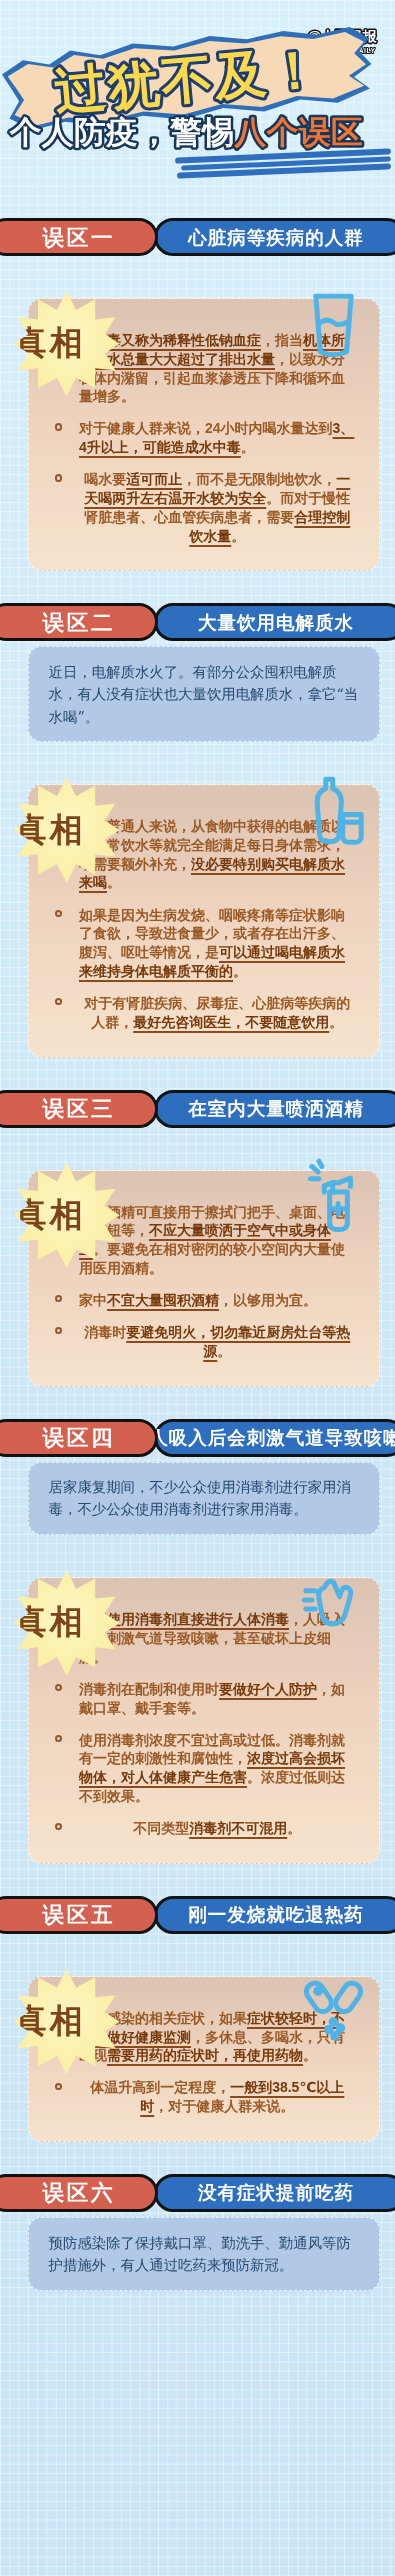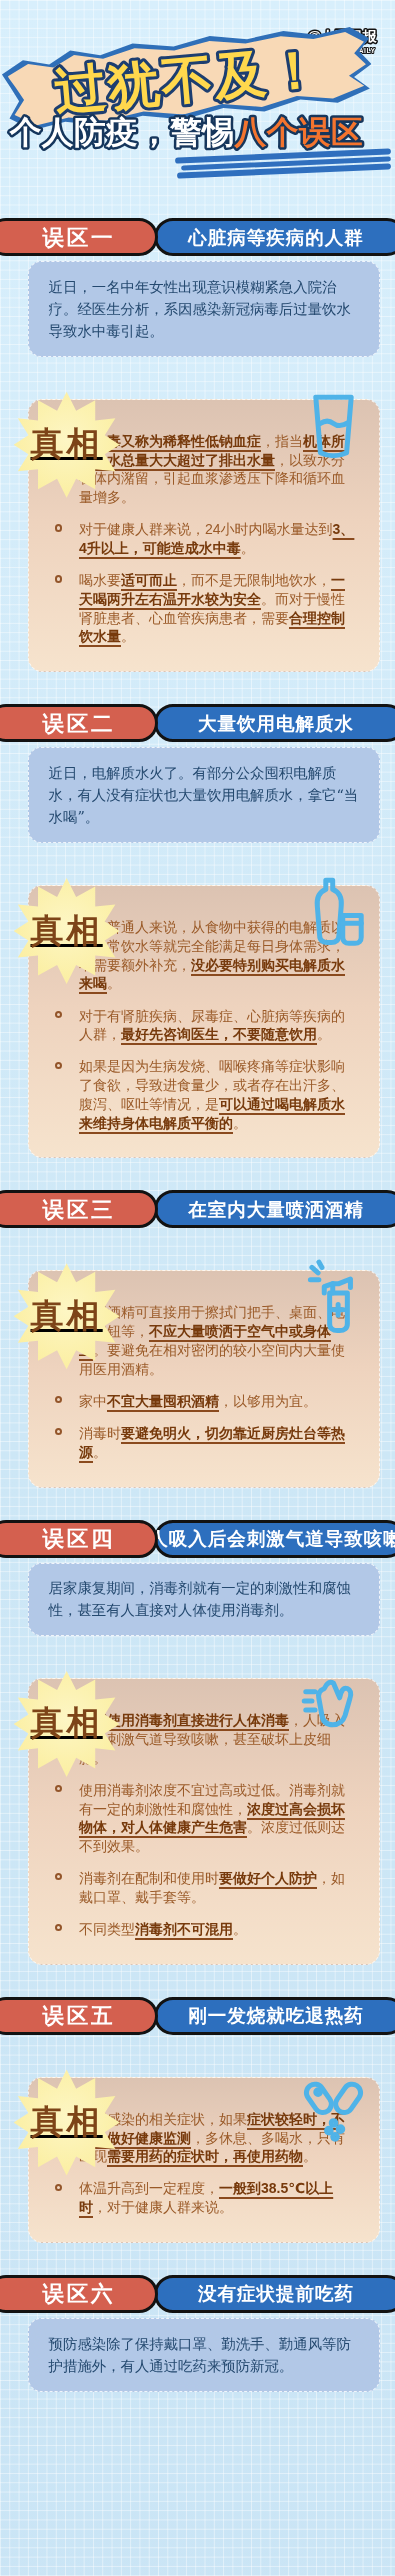--- a/index.html
+++ b/index.html
@@ -59,42 +59,42 @@
   .intro-box p{
     margin:0;font-family:"DejaVu Serif","Liberation Serif",serif;
     font-size:14.4px;line-height:1.55;color:#24496f;
   }
 
   .truth{position:relative;margin:12.4px 15.5px 0 28px;}
   .truth-badge{
     position:absolute;left:-14.4px;top:-7.2px;width:106px;height:106px;z-index:3;
     background:radial-gradient(circle at 50% 45%,#fdf6c4 0%,#fbefa4 70%);
     clip-path:polygon(50% 0%,59% 18%,77% 8%,77% 27%,96% 25%,86% 41%,100% 50%,86% 59%,96% 75%,77% 73%,77% 92%,59% 82%,50% 100%,41% 82%,23% 92%,23% 73%,4% 75%,14% 59%,0% 50%,14% 41%,4% 25%,23% 27%,23% 8%,41% 18%);
-    display:flex;align-items:center;justify-content:center;text-decoration:underline;
+    display:flex;align-items:center;
   }
   .truth-badge span{font-size:33px;font-weight:900;color:#7d4418;letter-spacing:3.1px;}
   .truth-icon{position:absolute;right:7.2px;top:-11.3px;width:77px;height:77px;z-index:3;}
   .truth-icon svg{width:100%;height:100%;}
   .truth-box{
     position:relative;margin-top:42px;border-radius:14.4px;
     background:linear-gradient(180deg,#dcc3b2 0%,#eed3be 45%,#f6e3cd 100%);
     border:1.5px dashed rgba(255,255,255,.75);
     padding:32px 23px 25px 23px;
   }
   ul.bullets{list-style:none;margin:0;padding:0;}
   ul.bullets li{
     position:relative;padding-left:27px;margin-bottom:13.4px;
     font-size:14px;line-height:1.34;color:#9a5a28;font-weight:700;
   }
-  ul.bullets li:last-child{margin-bottom:0;}
+  ul.bullets li:last-child{margin-bottom:0;text-align:center;}
   .marker{
     position:absolute;left:3.1px;top:4.1px;width:7.2px;height:7.2px;
     border:2.6px solid #93552a;border-radius:50%;
   }
-  .seg{font-weight:400;}
+  .seg{font-weight:700;}
   .seg.e{
     font-weight:900;color:#773a0c;
     text-decoration:underline;text-decoration-color:#8a4a1e;
     text-decoration-thickness:1.5px;text-underline-offset:3.6px;
   }
   .icn{stroke:#4fb3e8;stroke-width:6.5;fill:none;stroke-linecap:round;stroke-linejoin:round;}
 </style>
 </head>
 <body>
 
@@ -125,23 +125,20 @@
 <div id="content">
     <div class="section">
     <div class="sec-header">
       <div class="badge-pill">
           <span>误区一</span>
         </div>
       <div class="title-pill">
           <span>心脏病等疾病的人群</span>
         </div>
     </div>
-    <div class="intro-box">
-      <p>近日，一名中年女性出现意识模糊紧急入院治疗。经医生分析，系因感染新冠病毒后过量饮水导致水中毒引起。</p>
-    </div>
     <div class="truth">
       <div class="truth-badge">
         <span>真相</span>
       </div>
       <div class="truth-icon"><svg viewBox="0 0 100 100">
             <g class="icn">
     <path d="M27 12 H73 L67 84 Q50 92 33 84 Z"></path>
     <path d="M33 46 Q42 40 50 46 T69 45"></path>
   </g>
           </svg></div>
@@ -173,22 +170,22 @@
       <div class="truth-icon"><svg viewBox="0 0 100 100">
             <g class="icn">
     <path d="M40 8 h9 v12 c10 4 12 12 11 22 l-3 38 c0 6 -4 9 -10 9 h-5 c-6 0 -10 -3 -10 -9 l-3 -38 c-1 -10 1 -18 11 -22 z"></path>
     <path d="M62 54 h24 v28 c0 5 -3 8 -8 8 h-8 c-5 0 -8 -3 -8 -8 z"></path>
     <path d="M62 64 h24"></path>
   </g>
           </svg></div>
       <div class="truth-box">
         <ul class="bullets">
             <li><span class="marker"></span><span class="seg">对于普通人来说，从食物中获得的电解质以及日常饮水等就完全能满足每日身体需求，不需要额外补充，</span><span class="seg e">没必要特别购买电解质水来喝</span><span class="seg">。</span></li>
+            <li><span class="marker"></span><span class="seg">如果是因为生病发烧、咽喉疼痛等症状影响了食欲，导致进食量少，或者存在出汗多、腹泻、呕吐等情况，是</span><span class="seg e">可以通过喝电解质水来维持身体电解质平衡的</span><span class="seg">。</span></li>
             <li><span class="marker"></span><span class="seg">对于有肾脏疾病、尿毒症、心脏病等疾病的人群，</span><span class="seg e">最好先咨询医生，不要随意饮用</span><span class="seg">。</span></li>
-            <li><span class="marker"></span><span class="seg">如果是因为生病发烧、咽喉疼痛等症状影响了食欲，导致进食量少，或者存在出汗多、腹泻、呕吐等情况，是</span><span class="seg e">可以通过喝电解质水来维持身体电解质平衡的</span><span class="seg">。</span></li>
           </ul>
       </div>
     </div>
   </div>
     <div class="section">
     <div class="sec-header">
       <div class="badge-pill">
           <span>误区三</span>
         </div>
       <div class="title-pill">
@@ -220,37 +217,37 @@
     <div class="section">
     <div class="sec-header">
       <div class="badge-pill">
           <span>误区四</span>
         </div>
       <div class="title-pill">
           <span>人吸入后会刺激气道导致咳嗽</span>
         </div>
     </div>
     <div class="intro-box">
-      <p>居家康复期间，消毒剂就有一定的刺激性和腐蚀性，甚至有人直接对人体使用消毒剂。</p>
+      <p>居家康复期间，不少公众使用消毒剂进行家用消毒，不少公众使用消毒剂进行家用消毒。</p>
     </div>
     <div class="truth">
       <div class="truth-badge">
         <span>真相</span>
       </div>
       <div class="truth-icon"><svg viewBox="0 0 100 100">
             <g class="icn">
     <path d="M38 28 q5 -11 12 -7 l8 19 q3 -15 10 -12 q7 3 3 14 l-6 21 q-4 12 -16 12 q-12 0 -14 -12 l-4 -22 q-2 -10 7 -13 z"></path>
     <path d="M14 32 h12 M12 44 h10 M14 56 h12"></path>
   </g>
           </svg></div>
       <div class="truth-box">
         <ul class="bullets">
             <li><span class="marker"></span><span class="seg e">不能使用消毒剂直接进行人体消毒</span><span class="seg">，人吸入后会刺激气道导致咳嗽，甚至破坏上皮细胞。</span></li>
+            <li><span class="marker"></span><span class="seg">消毒剂在配制和使用时</span><span class="seg e">要做好个人防护</span><span class="seg">，如戴口罩、戴手套等。</span></li>
             <li><span class="marker"></span><span class="seg">使用消毒剂浓度不宜过高或过低。消毒剂就有一定的刺激性和腐蚀性，</span><span class="seg e">浓度过高会损坏物体，对人体健康产生危害</span><span class="seg">。浓度过低则达不到效果。</span></li>
-            <li><span class="marker"></span><span class="seg">消毒剂在配制和使用时</span><span class="seg e">要做好个人防护</span><span class="seg">，如戴口罩、戴手套等。</span></li>
             <li><span class="marker"></span><span class="seg">不同类型</span><span class="seg e">消毒剂不可混用</span><span class="seg">。</span></li>
           </ul>
       </div>
     </div>
   </div>
     <div class="section">
     <div class="sec-header">
       <div class="badge-pill">
           <span>误区五</span>
         </div>

